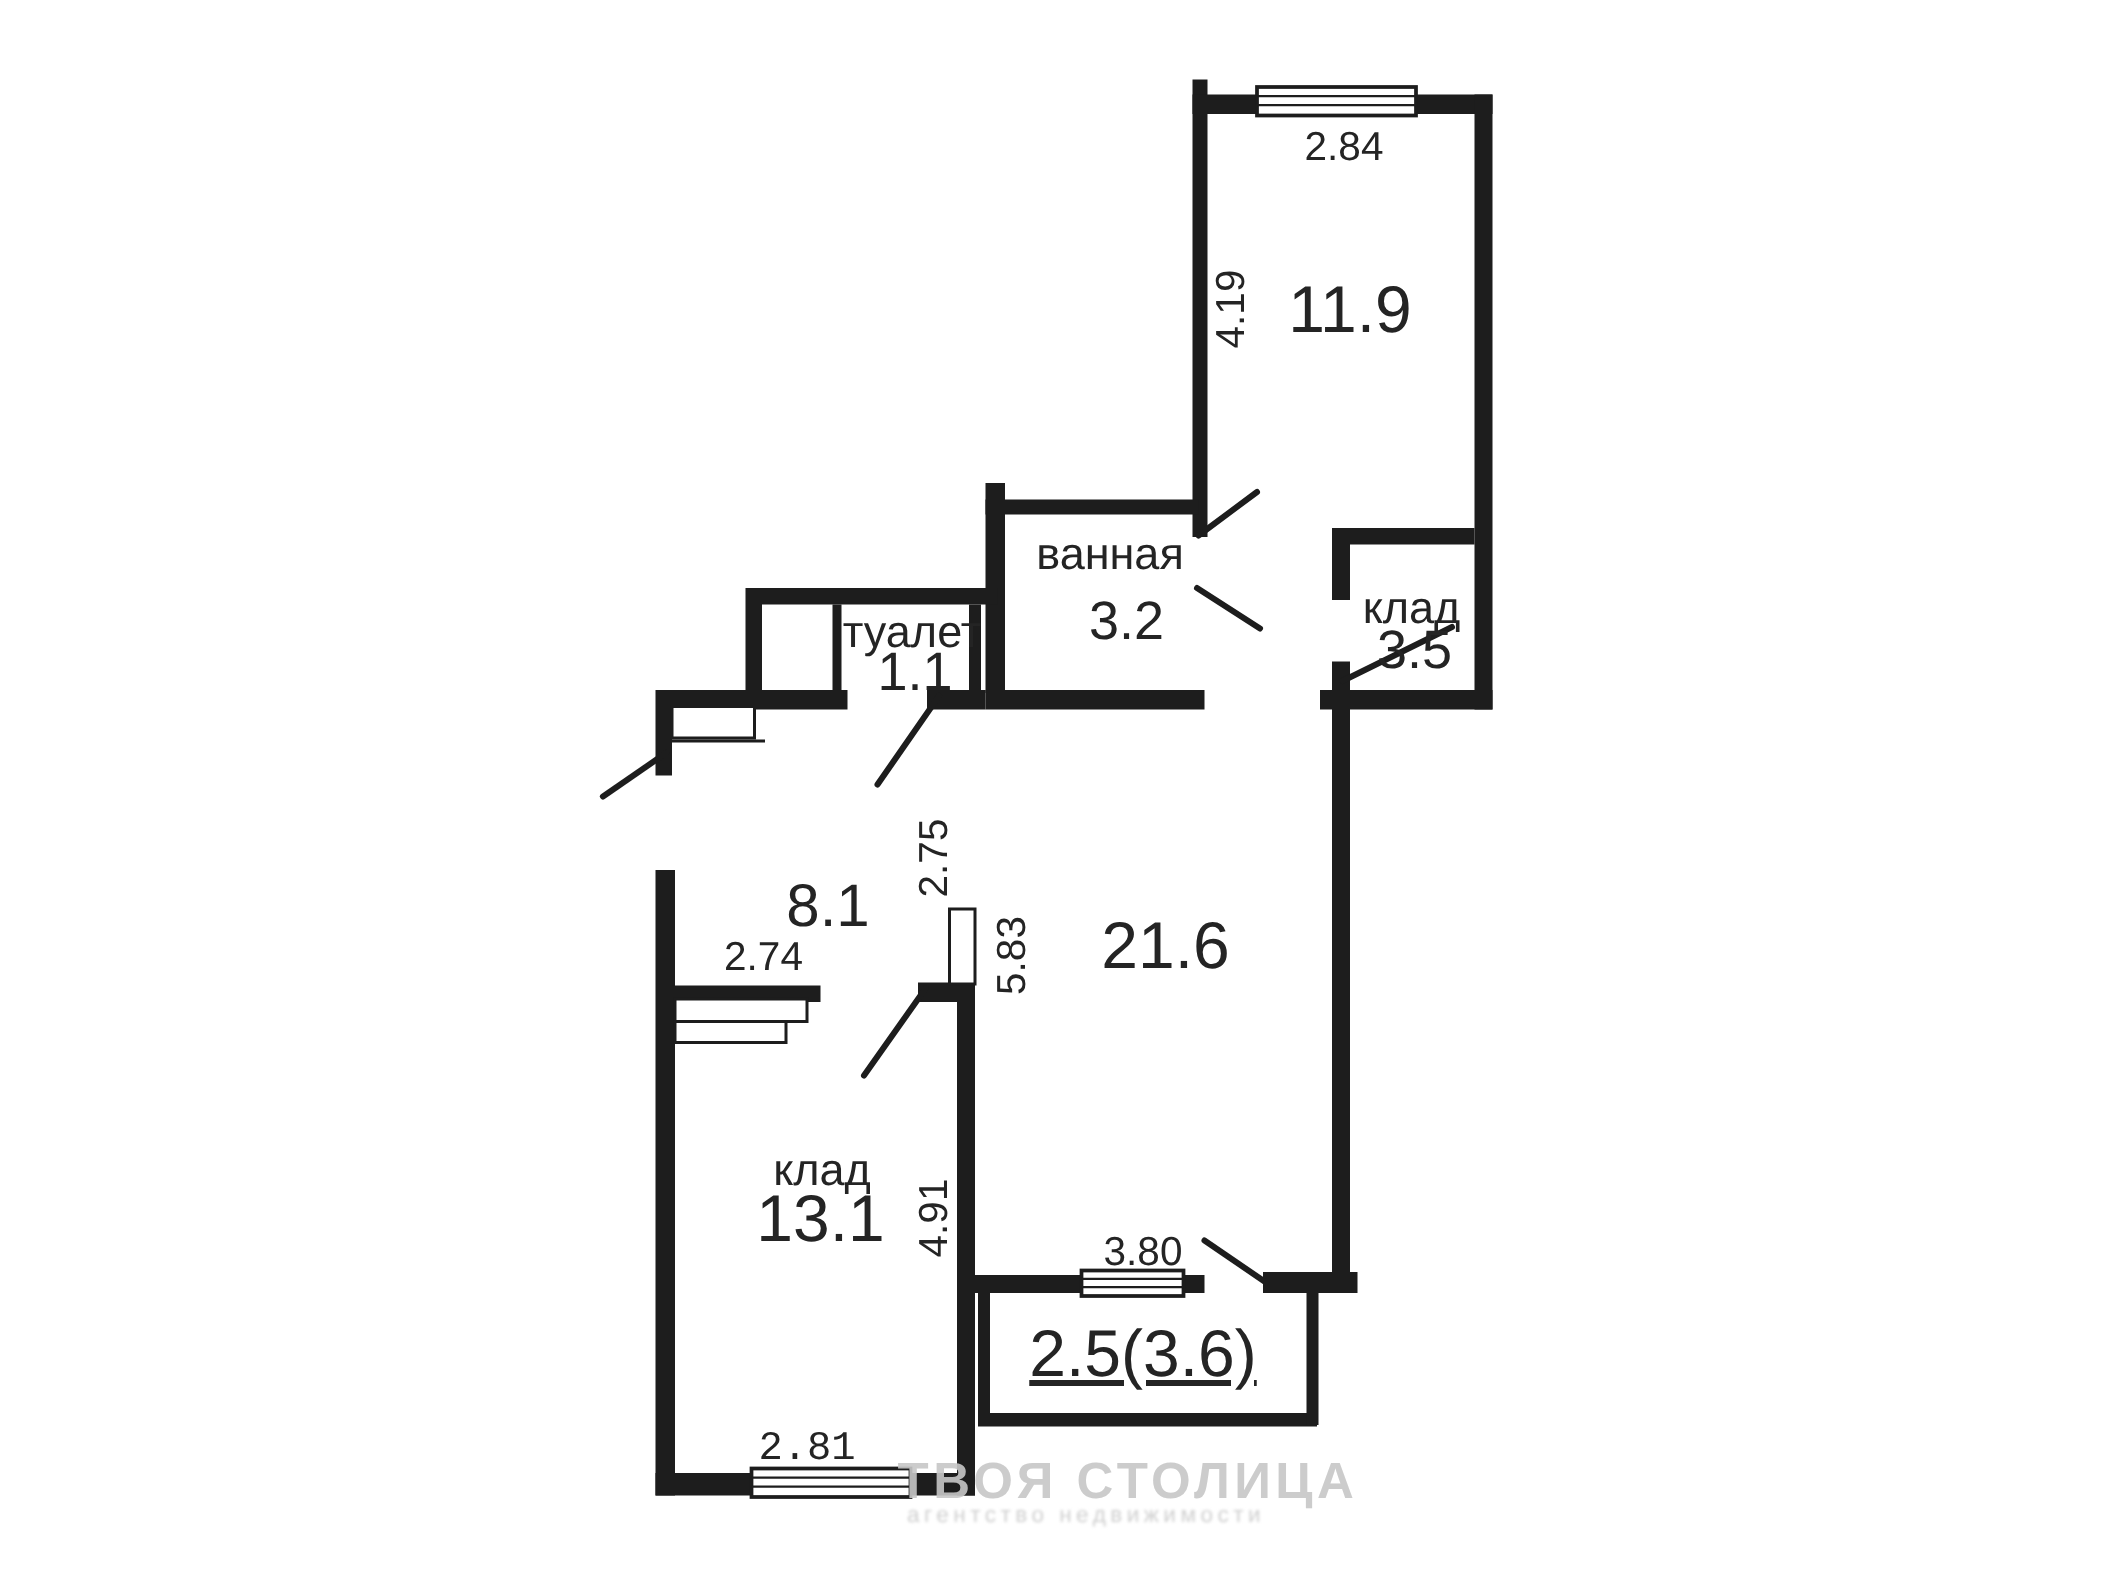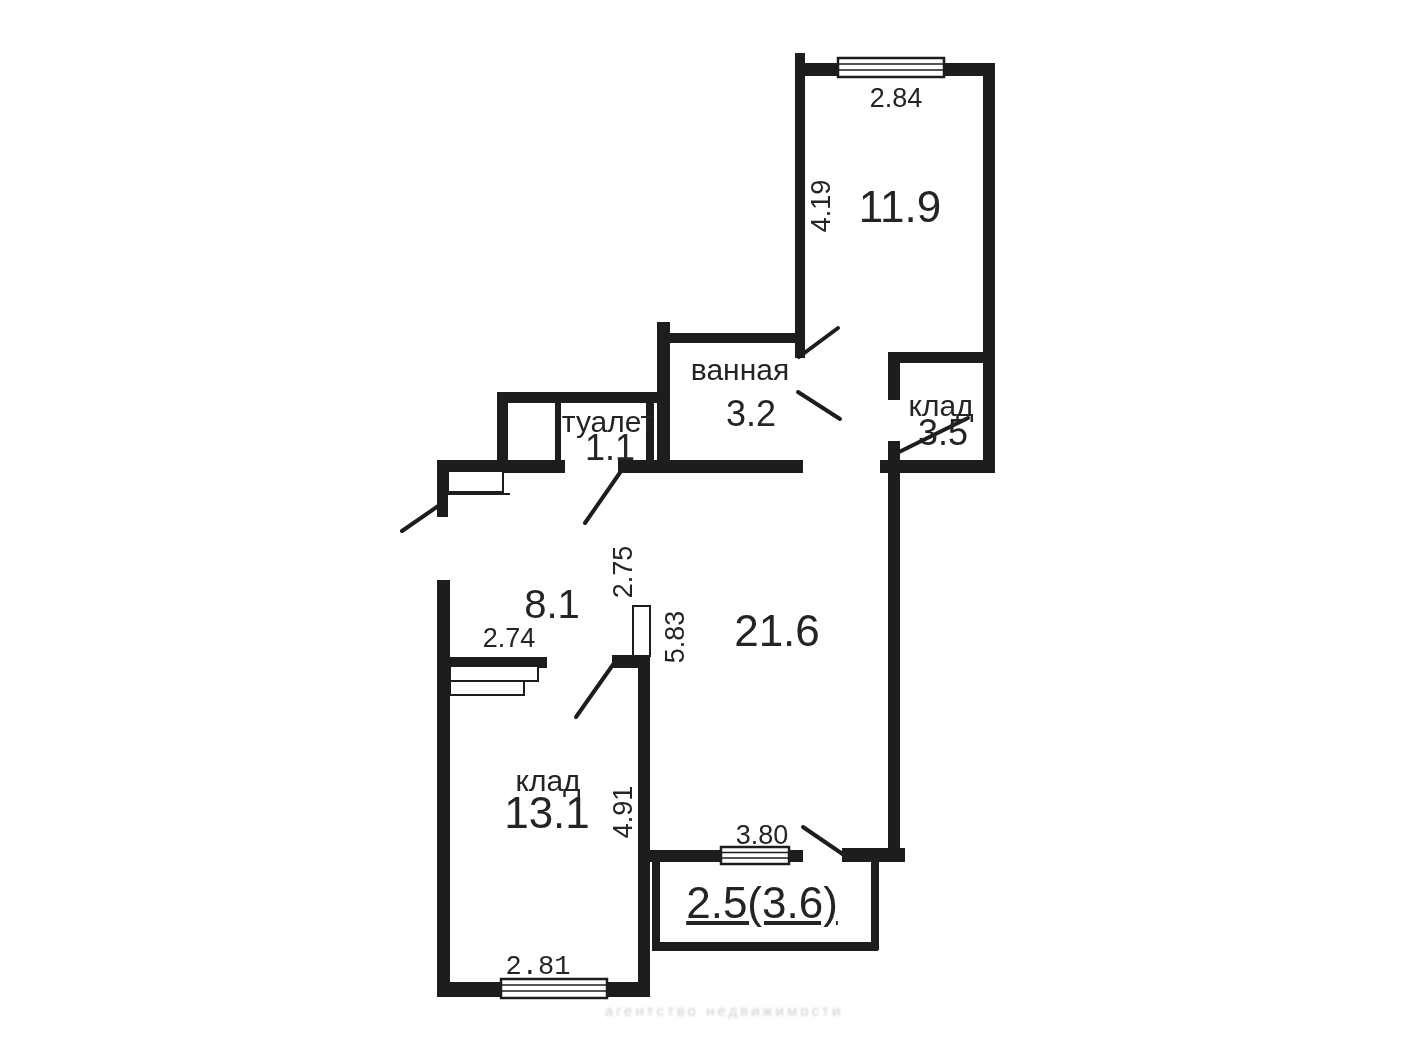--- a/index.html
+++ b/index.html
@@ -137,15 +137,16 @@
 
   <div class="lbl dim" style="left:509px;top:638px;">2.74</div>
   <div class="lbl room-name" style="left:548px;top:781px;">клад</div>
   <div class="lbl room-area-big" style="left:547px;top:813px;">13.1</div>
   <div class="lbl dim vert" style="left:623px;top:812px;">4.91</div>
   <div class="lbl dim" style="left:538px;top:967px;font-family:Liberation Mono, monospace;">2.81</div>
 
   <div class="lbl dim" style="left:762px;top:835px;">3.80</div>
   <div class="lbl room-area-balcony" style="left:762px;top:903px;">2.5(3.6)</div>
 
+  <div class="watermark-title" style="left:752px;top:988px;">ТВОЯ СТОЛИЦА</div>
   <div class="watermark-sub" style="left:724px;top:1010px;">агентство недвижимости</div>
 
 </div>
 
 </body></html>

